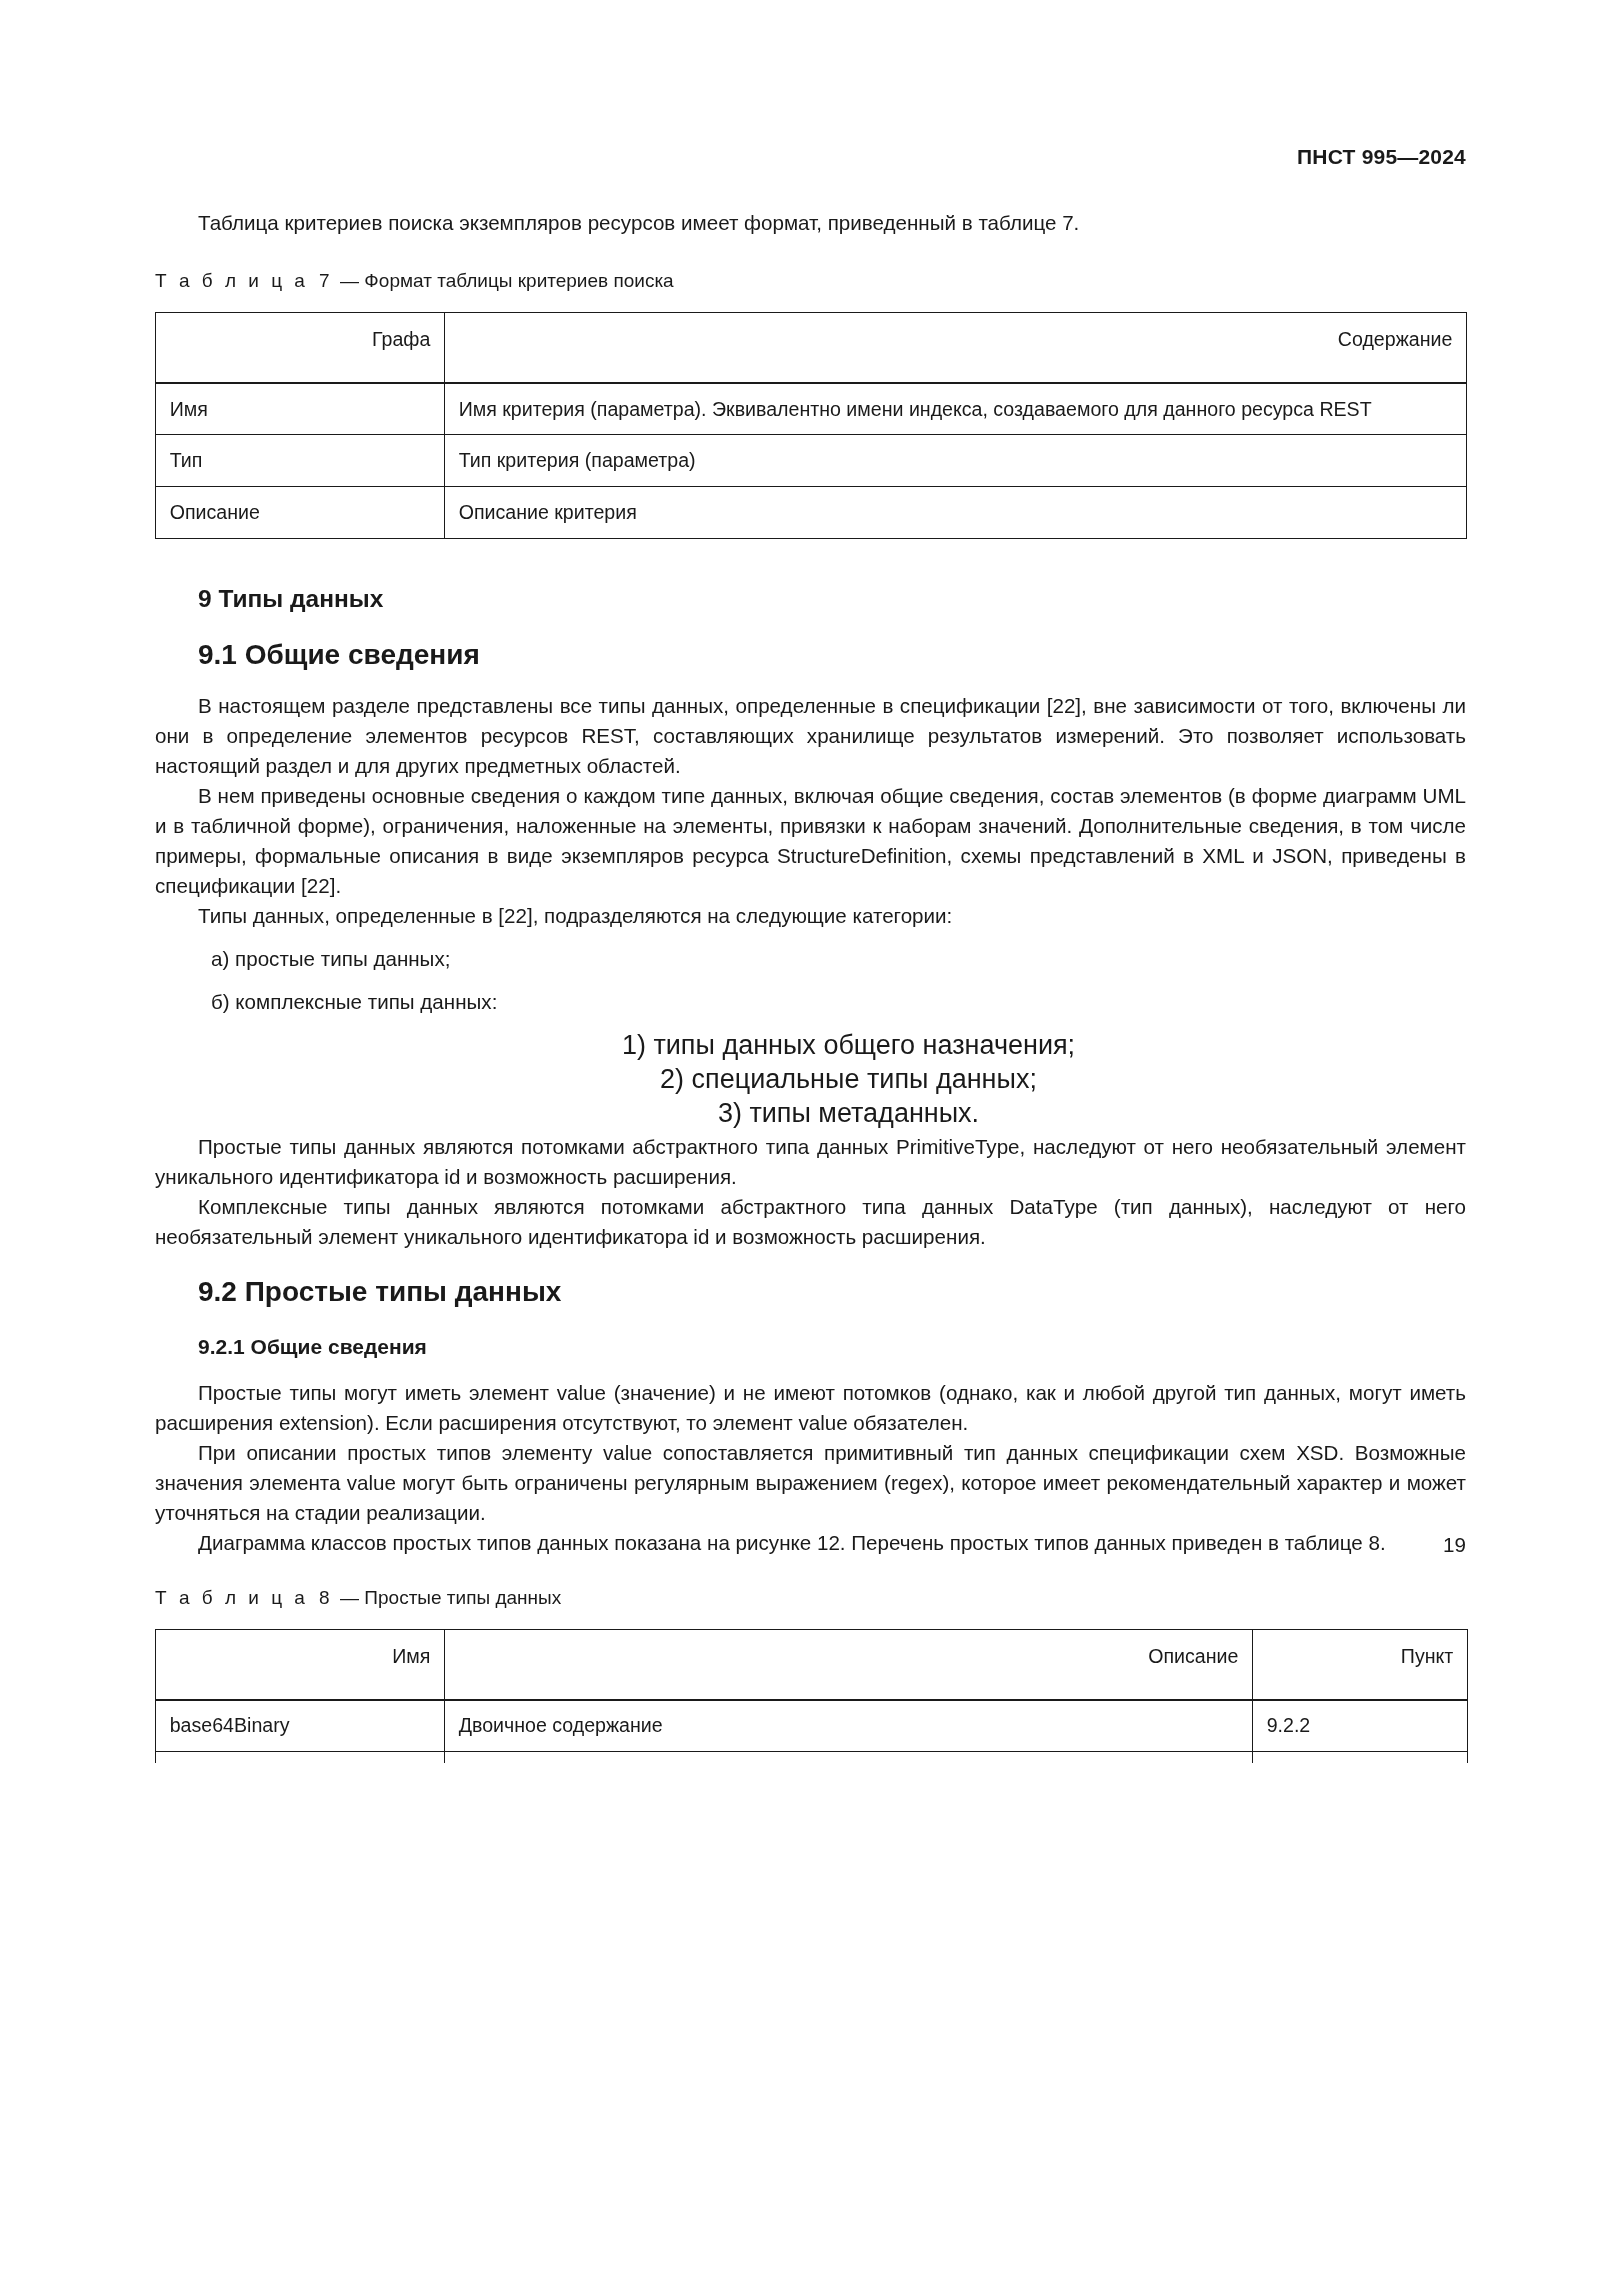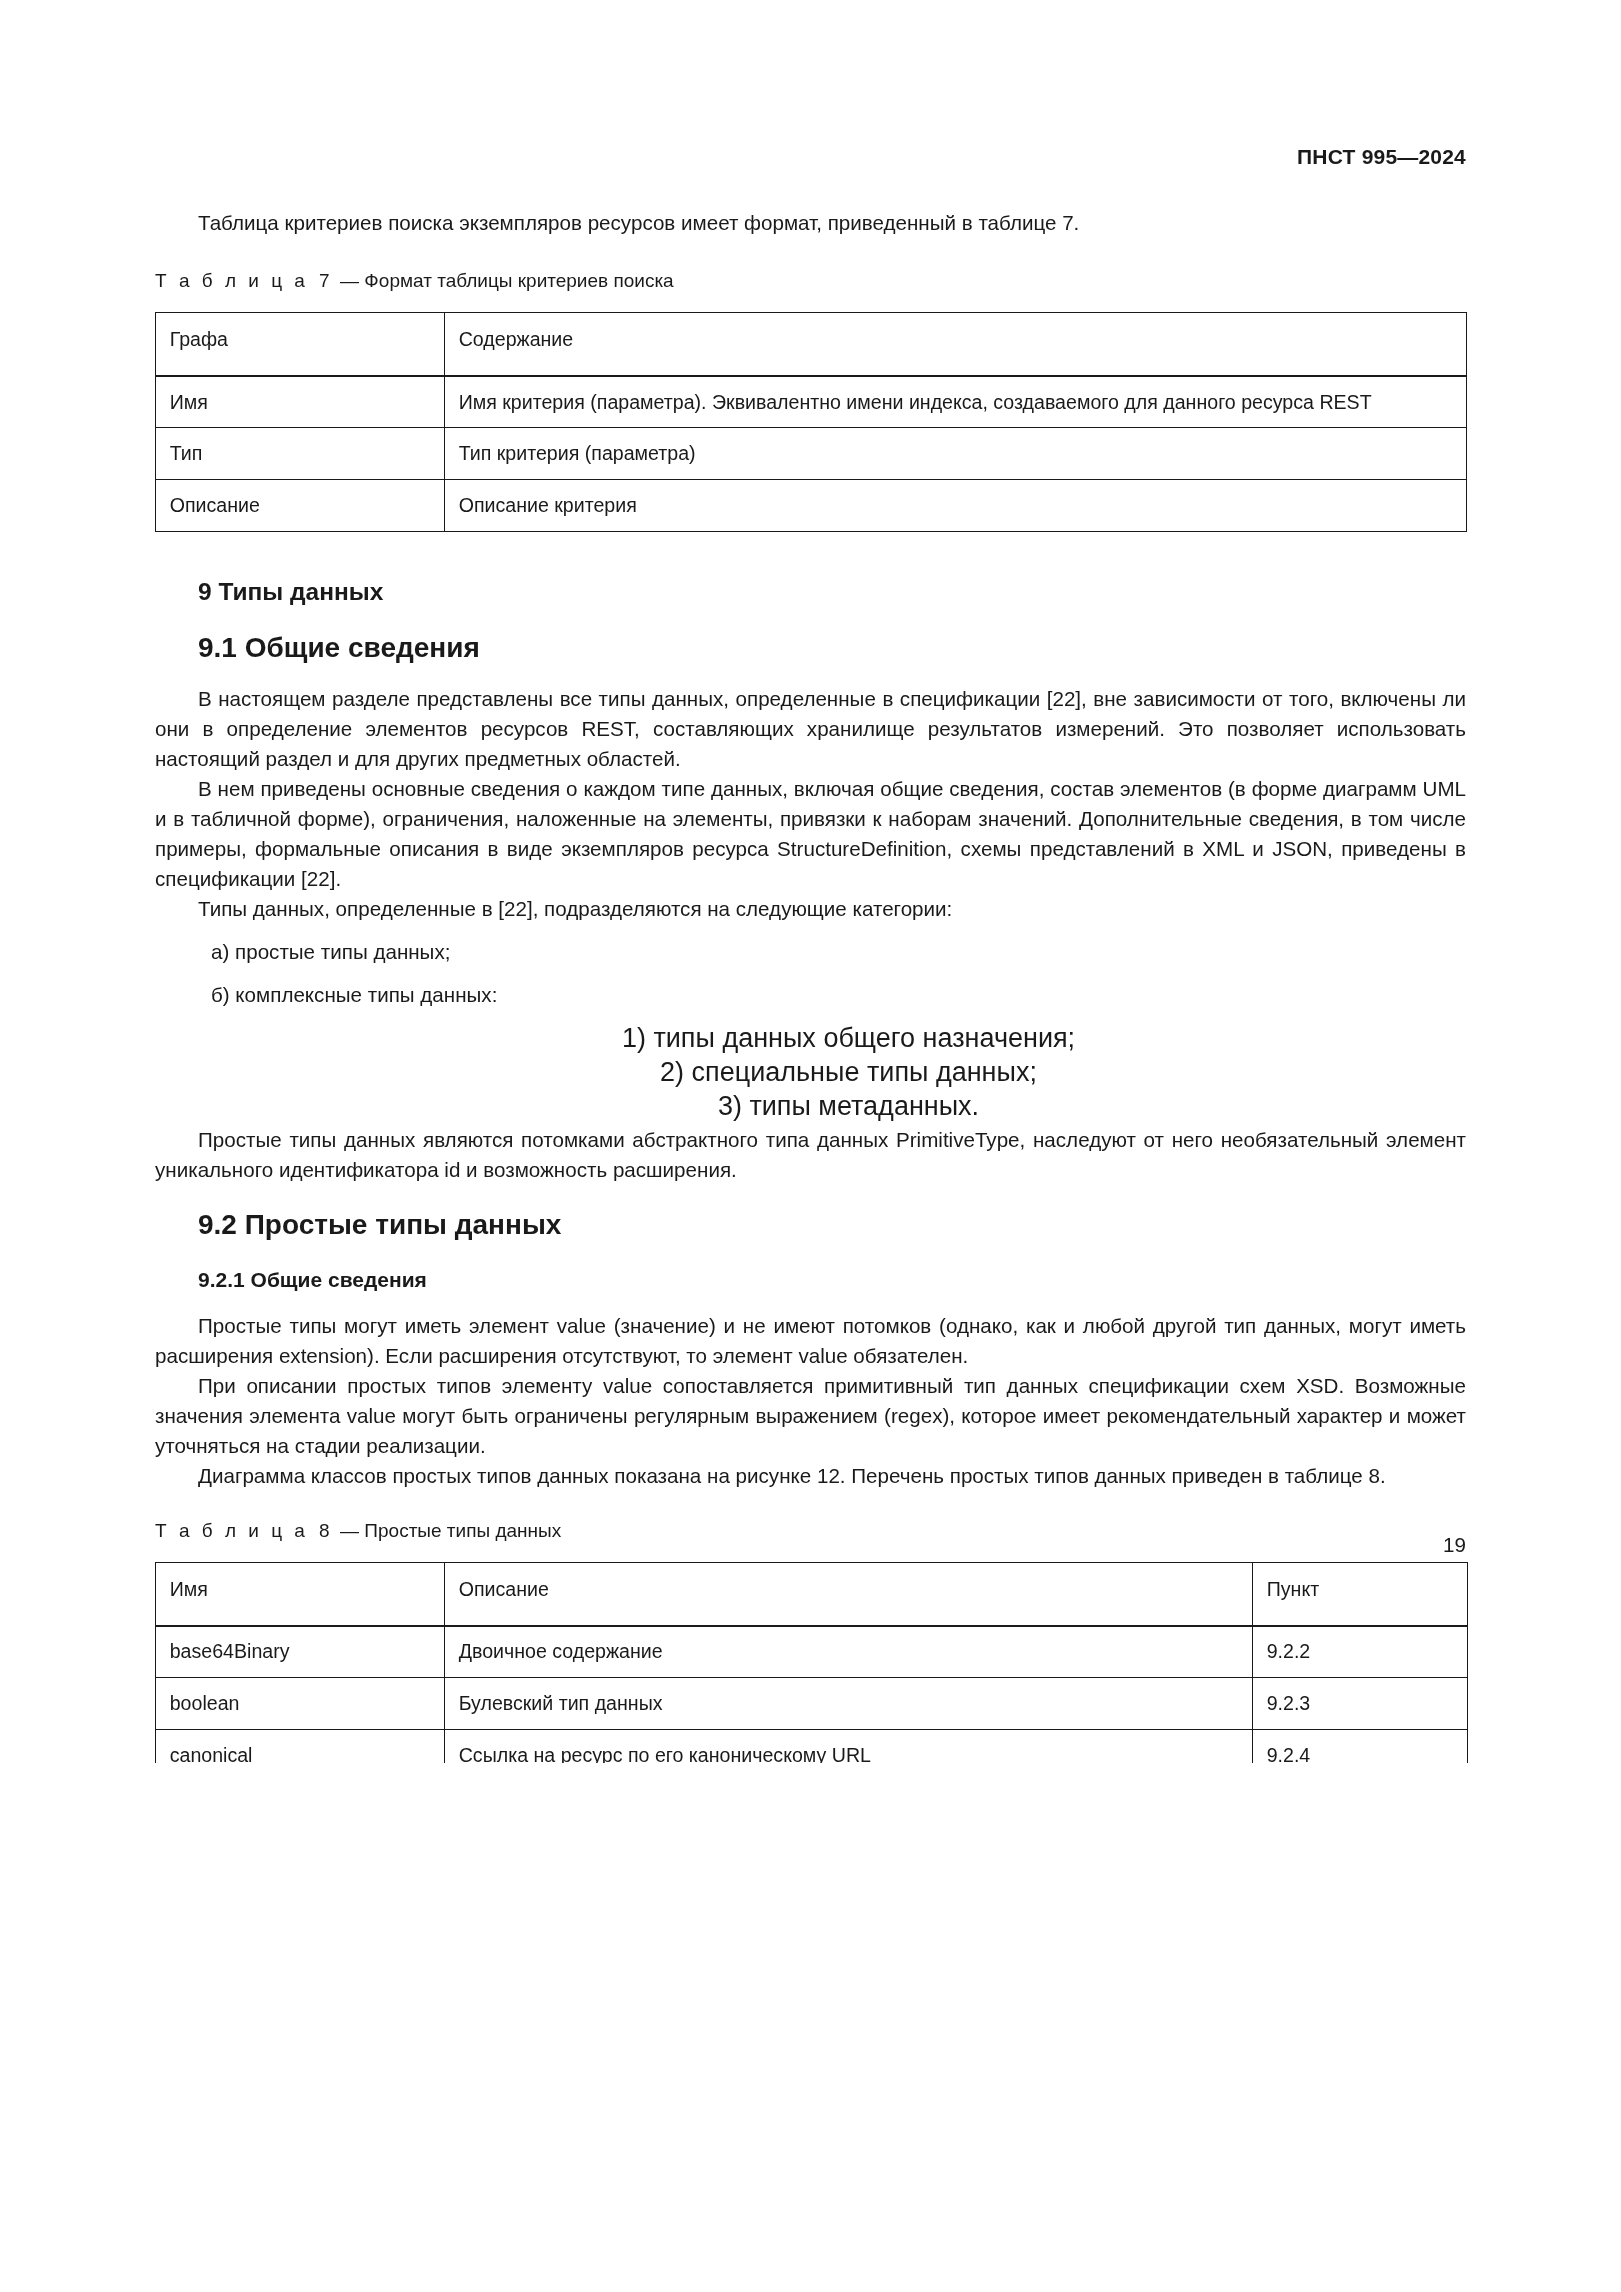--- a/index.html
+++ b/index.html
@@ -69,24 +69,24 @@
   }
   table.doc-table td,
   table.doc-table th {
     border: 1.3px solid #1a1a1a;
     padding: 10.8px 13.7px 11.8px 13.7px;
     vertical-align: top;
     font-weight: normal;
     line-height: 28px;
   }
   table.doc-table thead th {
-    text-align: left;
+    text-align: right;
     border-bottom-width: 2.4px;
     padding-top: 11.8px;
-    padding-bottom: 22px;
+    padding-bottom: 29px;
   }
   table.doc-table tbody td {
     text-align: left;
   }
   table.doc-table .cell-just {
     text-align: justify;
   }
 
   
   .t7 col.c1 { width: 289px; }
@@ -215,20 +215,21 @@
     <p class="list-a">б) комплексные типы данных:</p>
 
     <p class="list-n">1) типы данных общего назначения;</p>
 
     <p class="list-n">2) специальные типы данных;</p>
 
     <p class="list-n">3) типы метаданных.</p>
 
     <p class="body-text">Простые типы данных являются потомками абстрактного типа данных PrimitiveType, наследуют от него необязательный элемент уникального идентификатора id и возможность расширения.</p>
 
+    <p class="body-text">Комплексные типы данных являются потомками абстрактного типа данных DataType (тип данных), наследуют от него необязательный элемент уникального идентификатора id и возможность расширения.</p>
 
     <div class="sp-26"></div>
 
     <h3 class="h-sub indent-head">9.2 Простые типы данных</h3>
 
     <div class="sp-26"></div>
 
     <h4 class="h-subsub indent-head">9.2.1 Общие сведения</h4>
 
     <div class="sp-18"></div>

